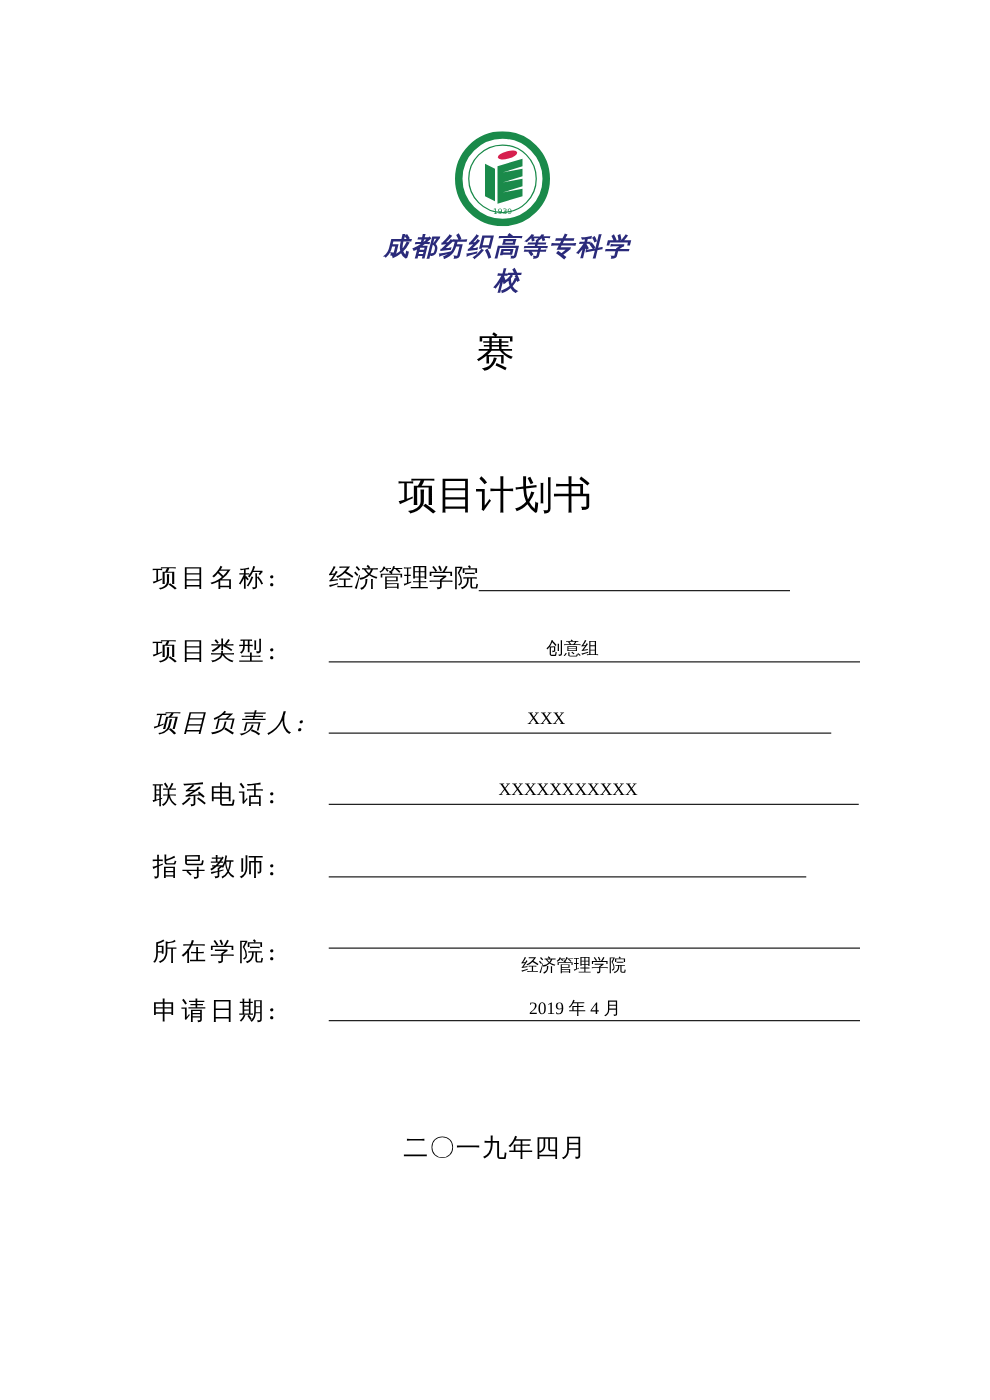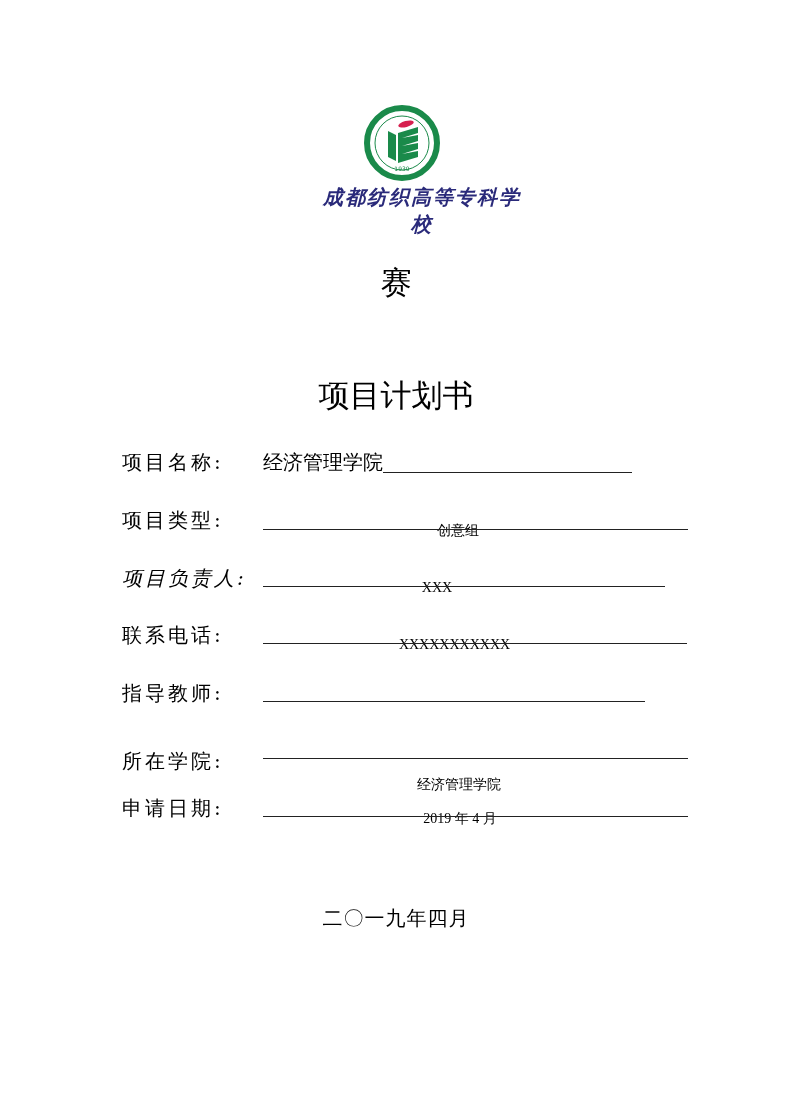--- a/index.html
+++ b/index.html
@@ -3,38 +3,38 @@
 <meta charset="utf-8">
 <style>
   html, body { margin: 0; padding: 0; background: #ffffff; }
   body { width: 792px; height: 1120px; position: relative; overflow: hidden;
          font-family: "DejaVu Serif", "Liberation Serif", serif; color: #000; }
   .abs { position: absolute; }
 
   
   .logo-box { left: 298px; top: 102px; width: 216px; height: 112px; }
   .emblem { left: 66px; top: 3px; width: 76px; height: 76px; }
-  .school-name { left: 16px; top: 82px; width: 216px; text-align: center;
+  .school-name { left: 0; top: 82px; width: 216px; text-align: center;
                  font-size: 20px; letter-spacing: 2px; font-weight: bold; font-style: italic;
                  font-family: "DejaVu Serif", serif; }
 
   
   .title { left: 96px; top: 262px; width: 600px; text-align: center;
            font-family: "DejaVu Sans", "Liberation Sans", sans-serif;
            font-size: 31px; line-height: 40px; letter-spacing: -0.5px; }
   .subtitle { left: 196px; top: 376px; width: 400px; text-align: center;
               font-family: Liberation Serif, serif;
               font-size: 31px; line-height: 40px; }
 
   
   .label { left: 122px; font-size: 20px; letter-spacing: 3px; white-space: nowrap;
            font-family: "DejaVu Serif", serif; }
   .line { border-bottom: 1px solid #222; height: 0; }
   .val { font-size: 14px; text-align: center; white-space: nowrap;
-         font-family: "Liberation Serif", "DejaVu Serif", serif; margin-top: 12px; }
+         font-family: "Liberation Serif", "DejaVu Serif", serif; }
   .val-big { font-size: 20px; font-family: "DejaVu Serif", serif; white-space: nowrap; }
 
   .footer-date { left: 296px; top: 905px; width: 200px; text-align: center;
                  font-size: 20px; letter-spacing: 1px; font-family: Liberation Serif, serif; }
 </style>
 </head>
 <body>
 
 <div class="abs logo-box">
   <svg class="abs emblem" viewBox="0 0 76 76">

